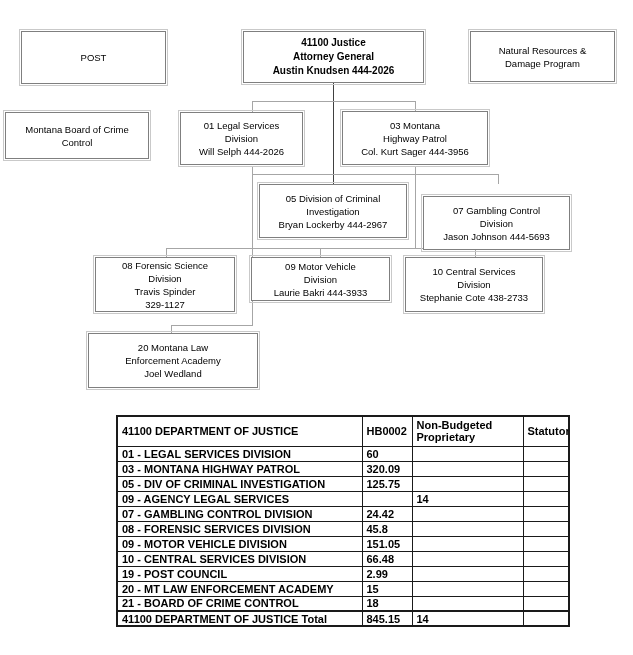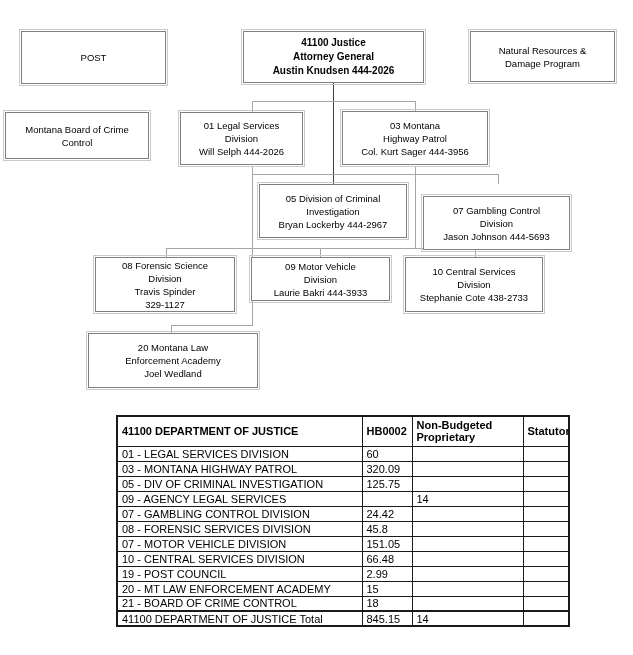--- a/index.html
+++ b/index.html
@@ -31,21 +31,21 @@
     position:absolute;left:116px;top:415px;width:453px;
     border-collapse:collapse;table-layout:fixed;
     font-size:11px;line-height:12px;
     border:2px solid var(--table-border);
   }
   table.budget th, table.budget td{
     border:1px solid var(--table-border);
     padding:0 4px;overflow:hidden;box-sizing:border-box;
   }
   table.budget th{height:30px;font-weight:bold;}
-  table.budget td{height:15px;font-weight:normal;}
+  table.budget td{height:15px;font-weight:bold;}
   .col-label{width:245px;text-align:left;}
   .col-hb{width:50px;}
   .col-nbp{width:111px;}
   .col-stat{width:46px;}
   th.col-hb, th.col-nbp, th.col-stat{text-align:left;}
   td.num{text-align:left;}
   tr.total-row td{border-top:2px solid var(--table-border);margin-left:41px;}
 </style>
 </head>
 <body>
@@ -165,21 +165,21 @@
         <td class="col-nbp num"></td>
         <td class="col-stat num"></td>
       </tr>
       <tr>
         <td class="col-label">08 - FORENSIC SERVICES DIVISION</td>
         <td class="col-hb num">45.8</td>
         <td class="col-nbp num"></td>
         <td class="col-stat num"></td>
       </tr>
       <tr>
-        <td class="col-label">07 - MOTOR VEHICLE DIVISION</td>
+        <td class="col-label">09 - MOTOR VEHICLE DIVISION</td>
         <td class="col-hb num">151.05</td>
         <td class="col-nbp num"></td>
         <td class="col-stat num"></td>
       </tr>
       <tr>
         <td class="col-label">10 - CENTRAL SERVICES DIVISION</td>
         <td class="col-hb num">66.48</td>
         <td class="col-nbp num"></td>
         <td class="col-stat num"></td>
       </tr>

